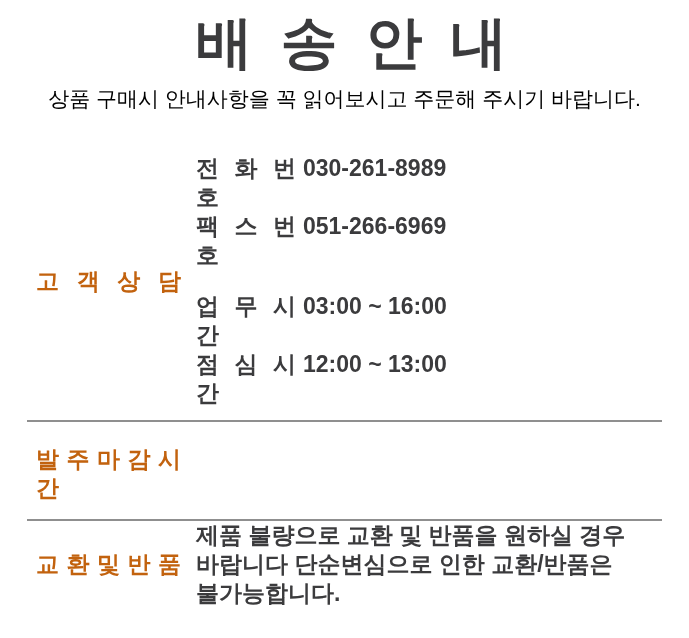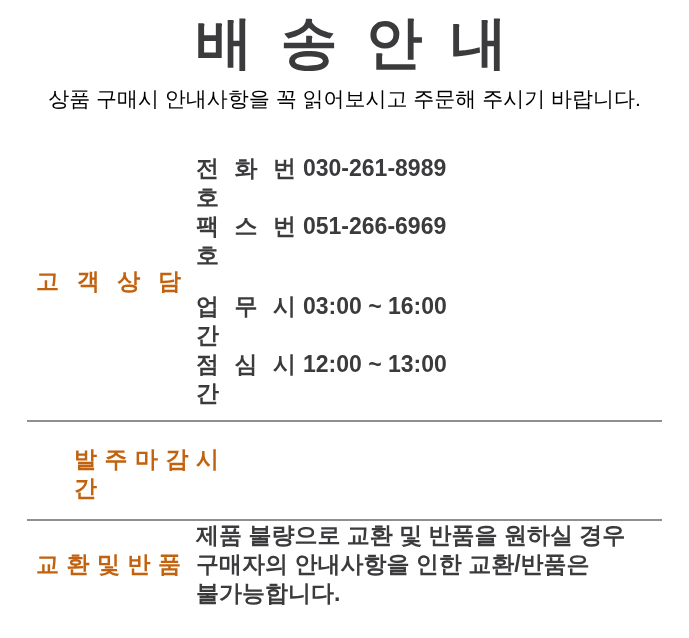--- a/index.html
+++ b/index.html
@@ -43,21 +43,21 @@
     display: flex;
     align-items: center;
     padding-left: 36px;
     padding-right: 27px;
     font-size: 23px;
     line-height: 29px;
     font-weight: 700;
     color: #3b3b3d;
   }
   .sec-customer { margin-top: 46px; }
-  .sec-deadline { margin-top: 23px; margin-left: 38px; }
+  .sec-deadline { margin-top: 23px; }
   .sec-exchange { }
   .sec-label {
     flex: 0 0 145px;
     width: 145px;
     color: #c2620e;
     text-align: justify;
     text-align-last: justify;
     -moz-text-align-last: justify;
     white-space: normal;
   }
@@ -119,18 +119,18 @@
   <section class="section sec-deadline">
     <div class="sec-label">발 주 마 감 시 간</div>
   </section>
 
   <div class="divider divider-2"></div>
 
   <section class="section sec-exchange">
     <div class="sec-label">교 환 및 반 품</div>
     <div class="sec-content">
       <div class="content-line">제품 불량으로 교환 및 반품을 원하실 경우</div>
-      <div class="content-line">구매자의 안내사항을 인한 교환/반품은</div>
+      <div class="content-line">바랍니다 단순변심으로 인한 교환/반품은</div>
       <div class="content-line">불가능합니다.</div>
     </div>
   </section>
 
 </main>
 
 </body></html>

